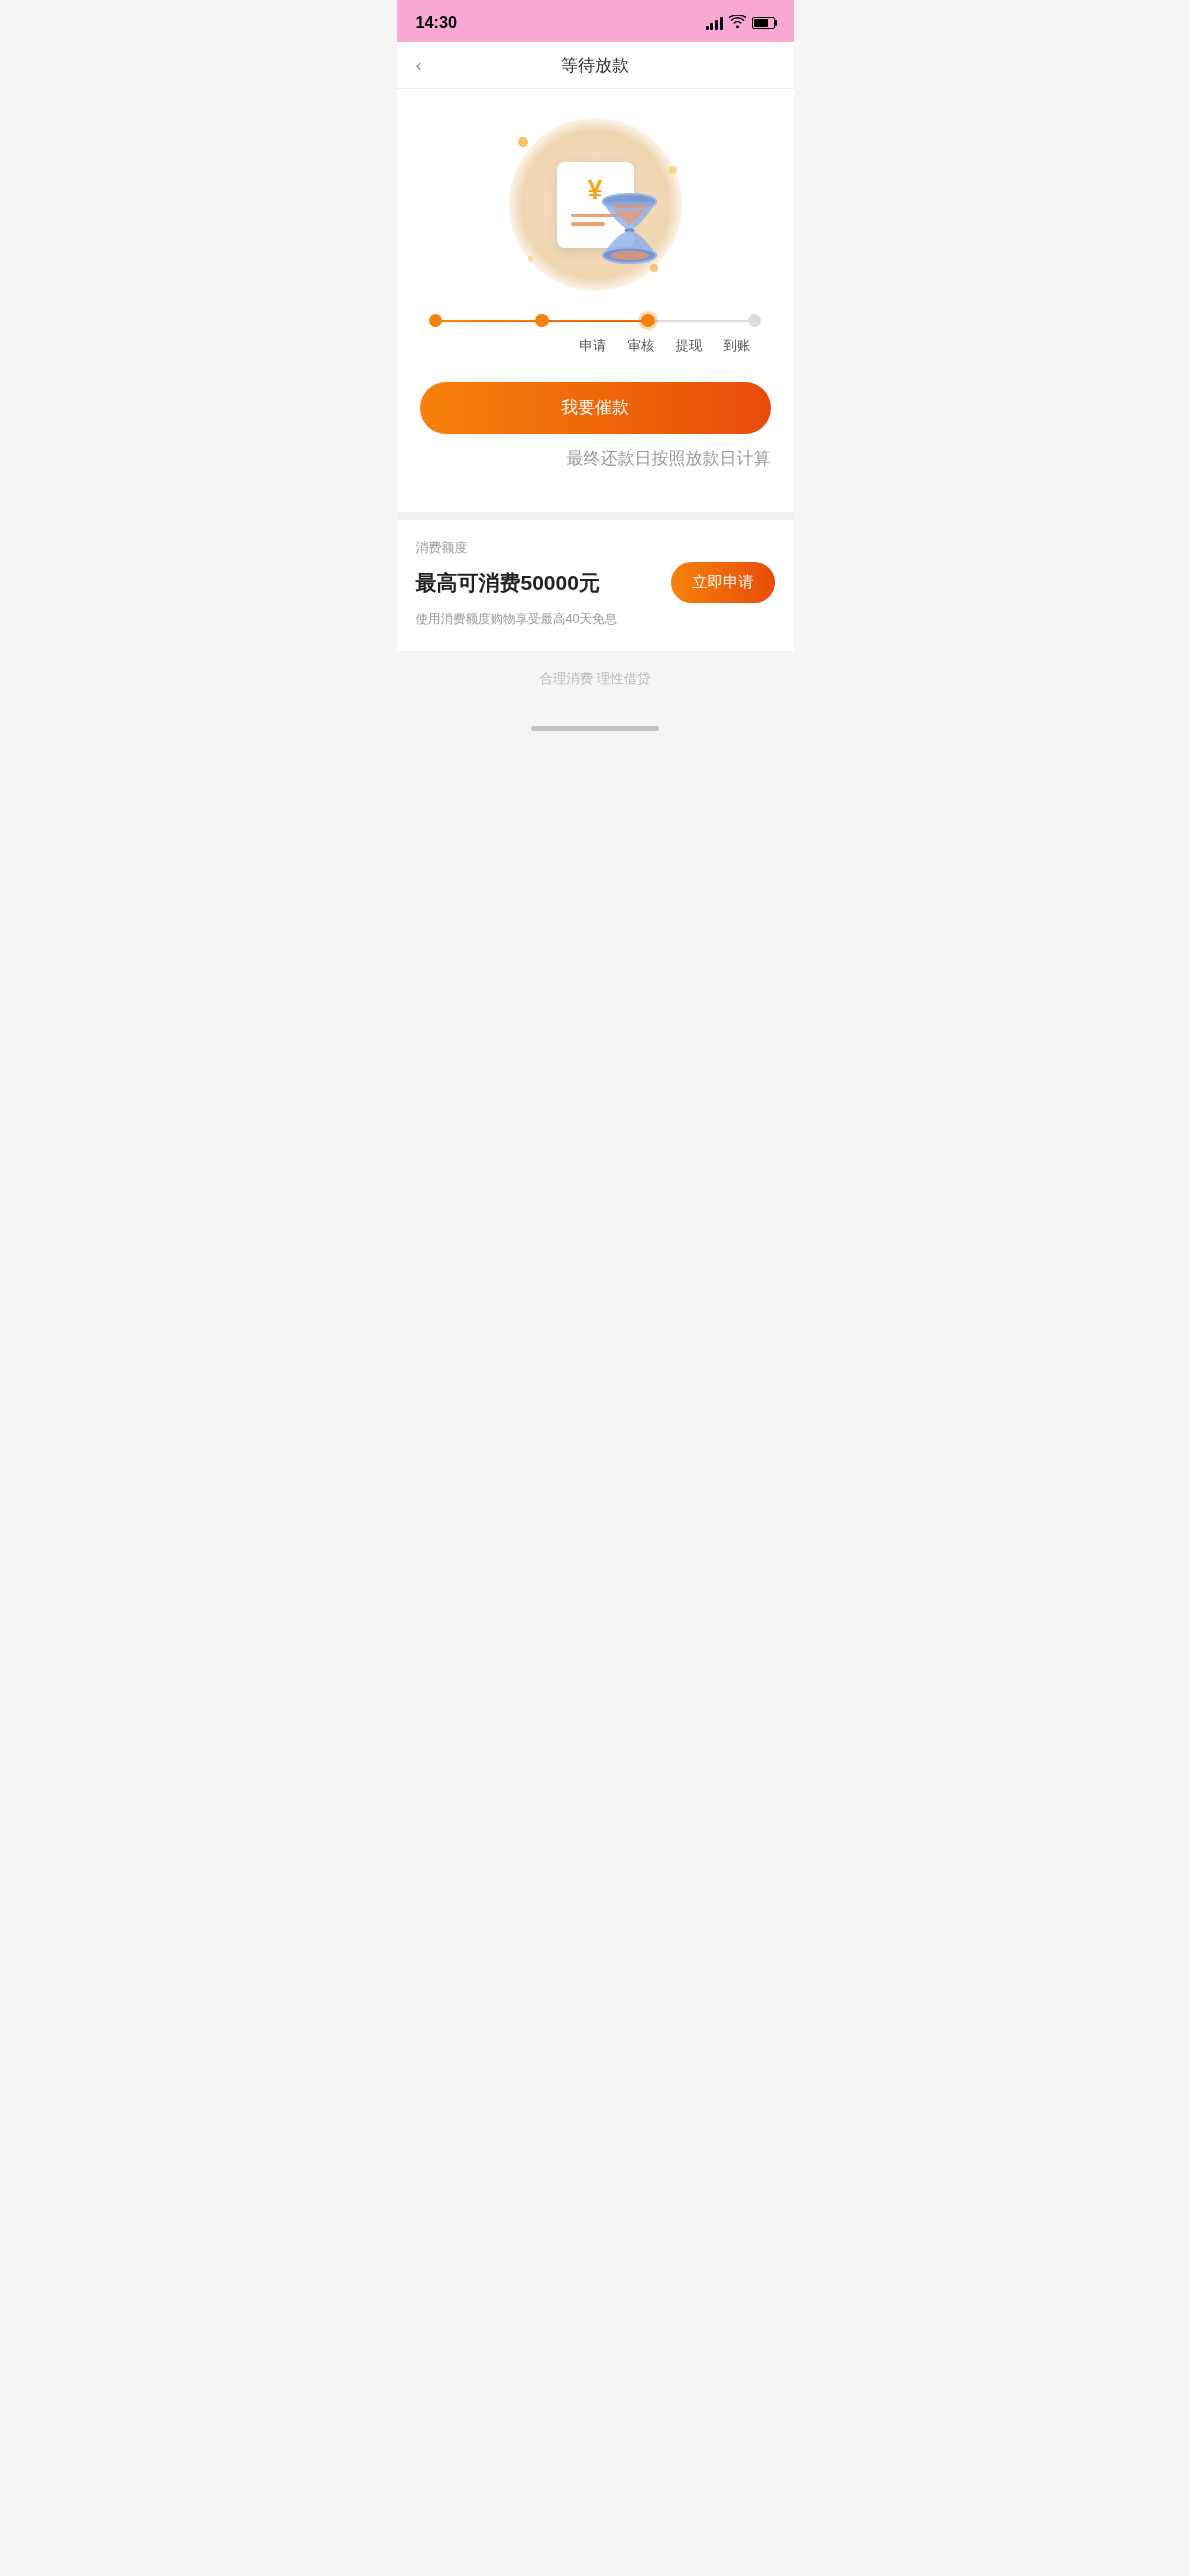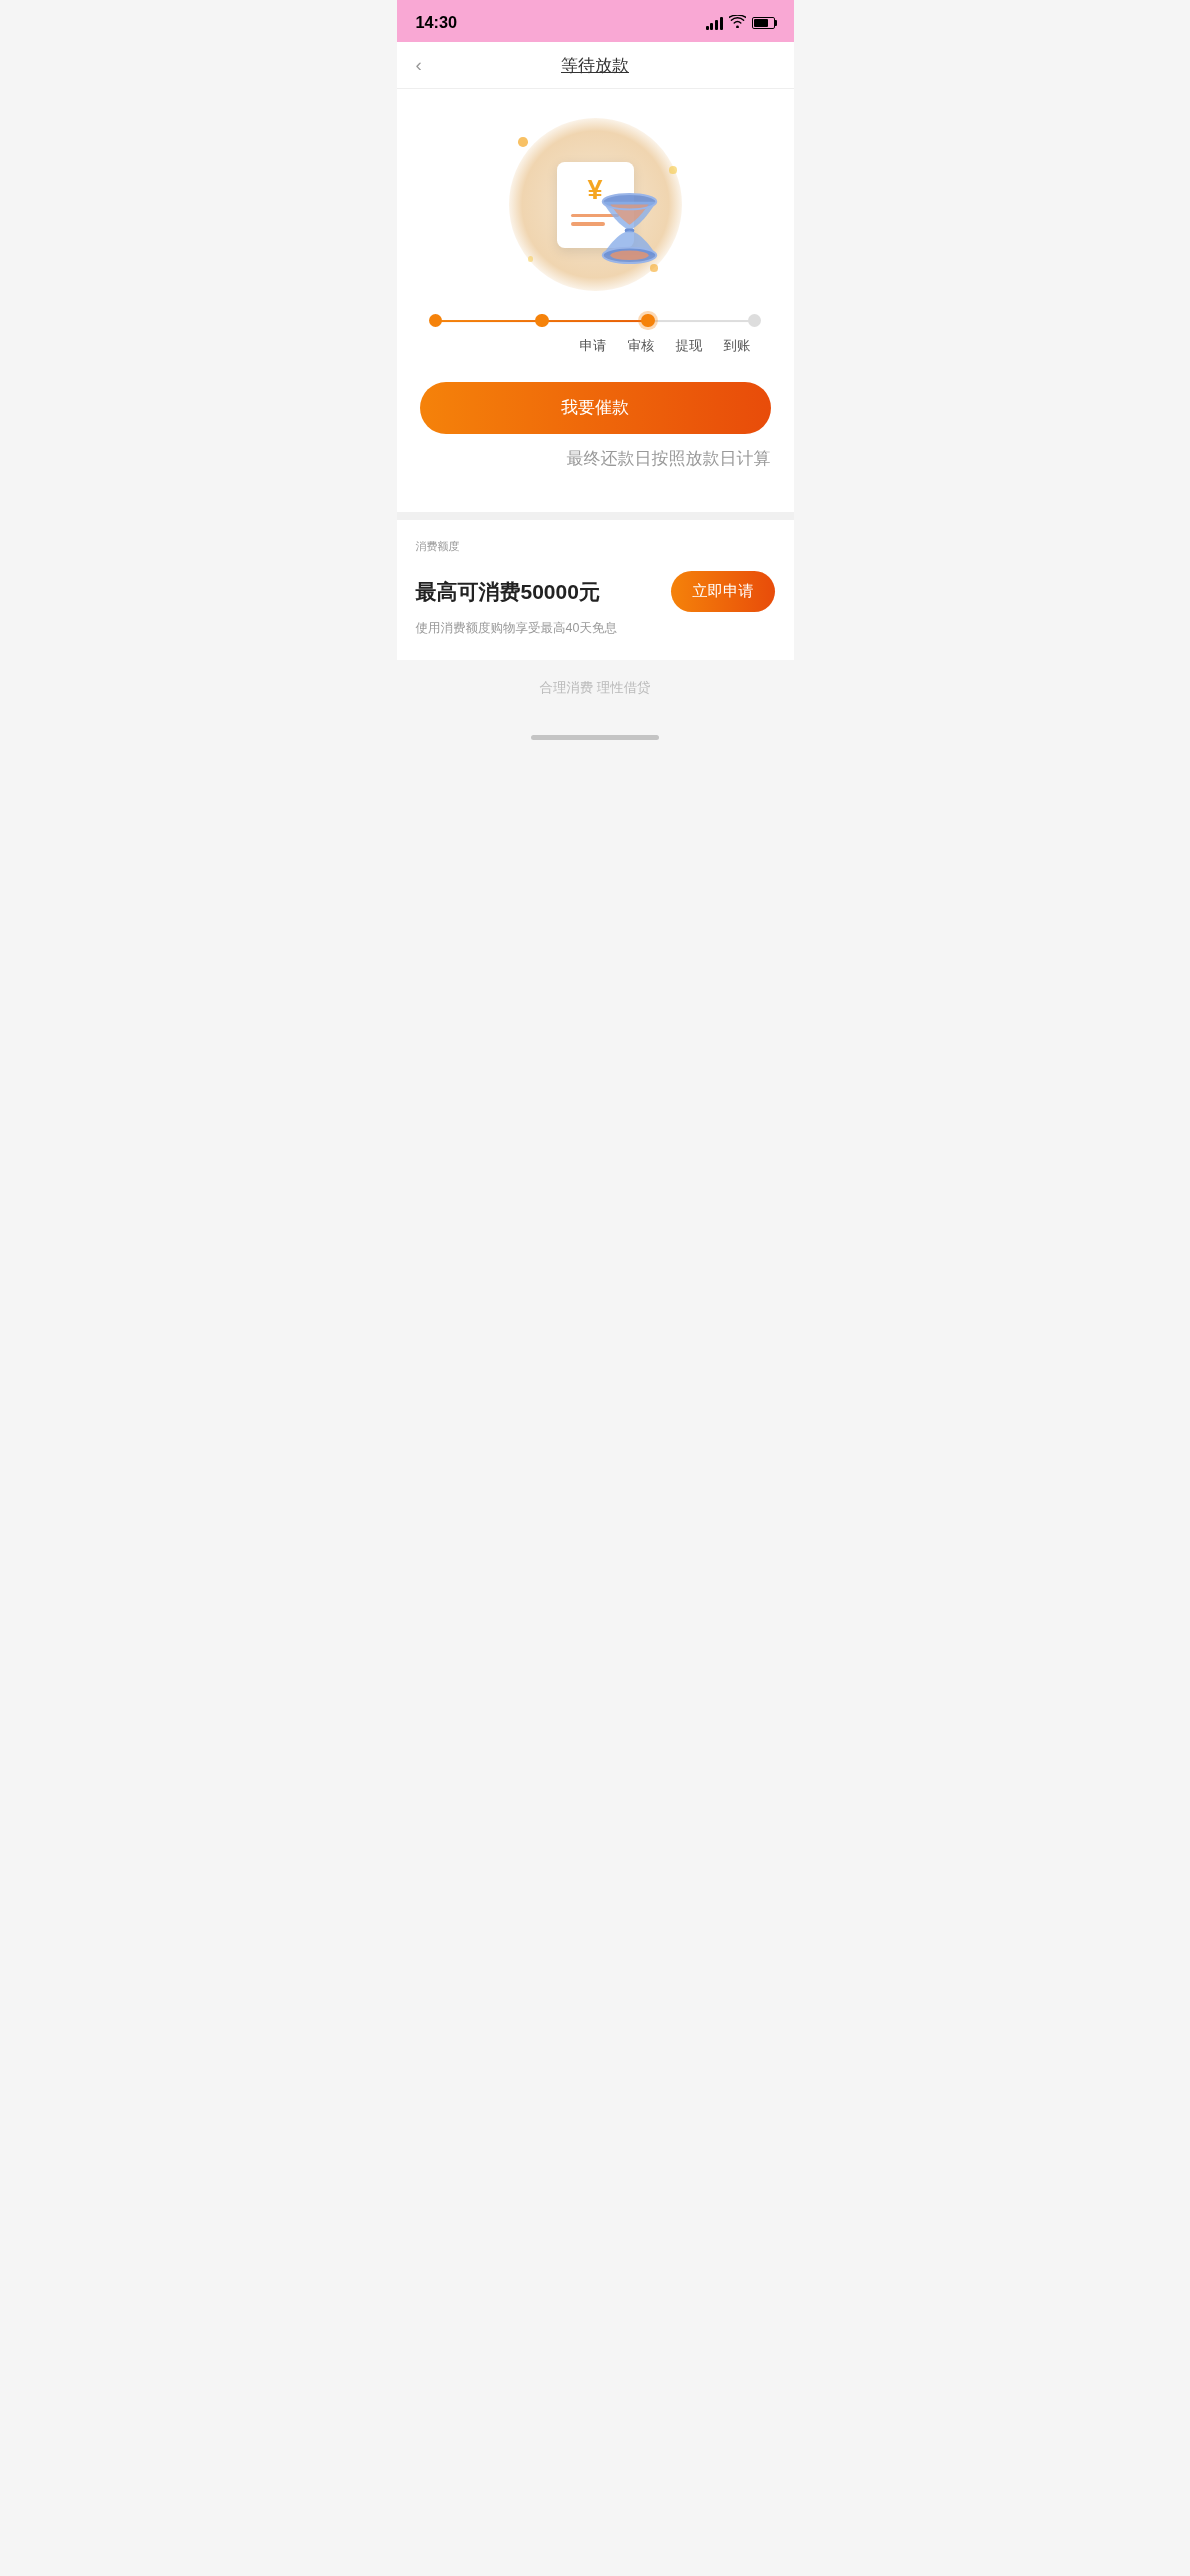--- a/index.html
+++ b/index.html
@@ -87,21 +87,20 @@
       left: 15.3px;
       font-size: 19px;
       color: #999;
       cursor: pointer;
       padding: 3.8px;
     }
     .nav-title {
       font-size: 17px;
       font-weight: 500;
       color: #333;
-      text-decoration: underline;
     }
     .main-content {
       background: #fff;
       padding: 29px 23px 23px;
     }
     .illustration-container {
       display: flex;
       justify-content: center;
       align-items: center;
       margin-bottom: 23px;
@@ -260,23 +259,23 @@
     }
     .divider {
       height: 7.7px;
       background: #f0f0f0;
     }
     .consumption-card {
       background: #fff;
       padding: 19px 19px 23px;
     }
     .consumption-label {
-      font-size: 11px;
+      font-size: 13px;
       color: #999;
-      margin-bottom: 17px;
+      margin-bottom: 5px;
     }
     .consumption-row {
       display: flex;
       align-items: center;
       justify-content: space-between;
       margin-bottom: 7.7px;
     }
     .consumption-amount {
       font-size: 21px;
       font-weight: 700;

